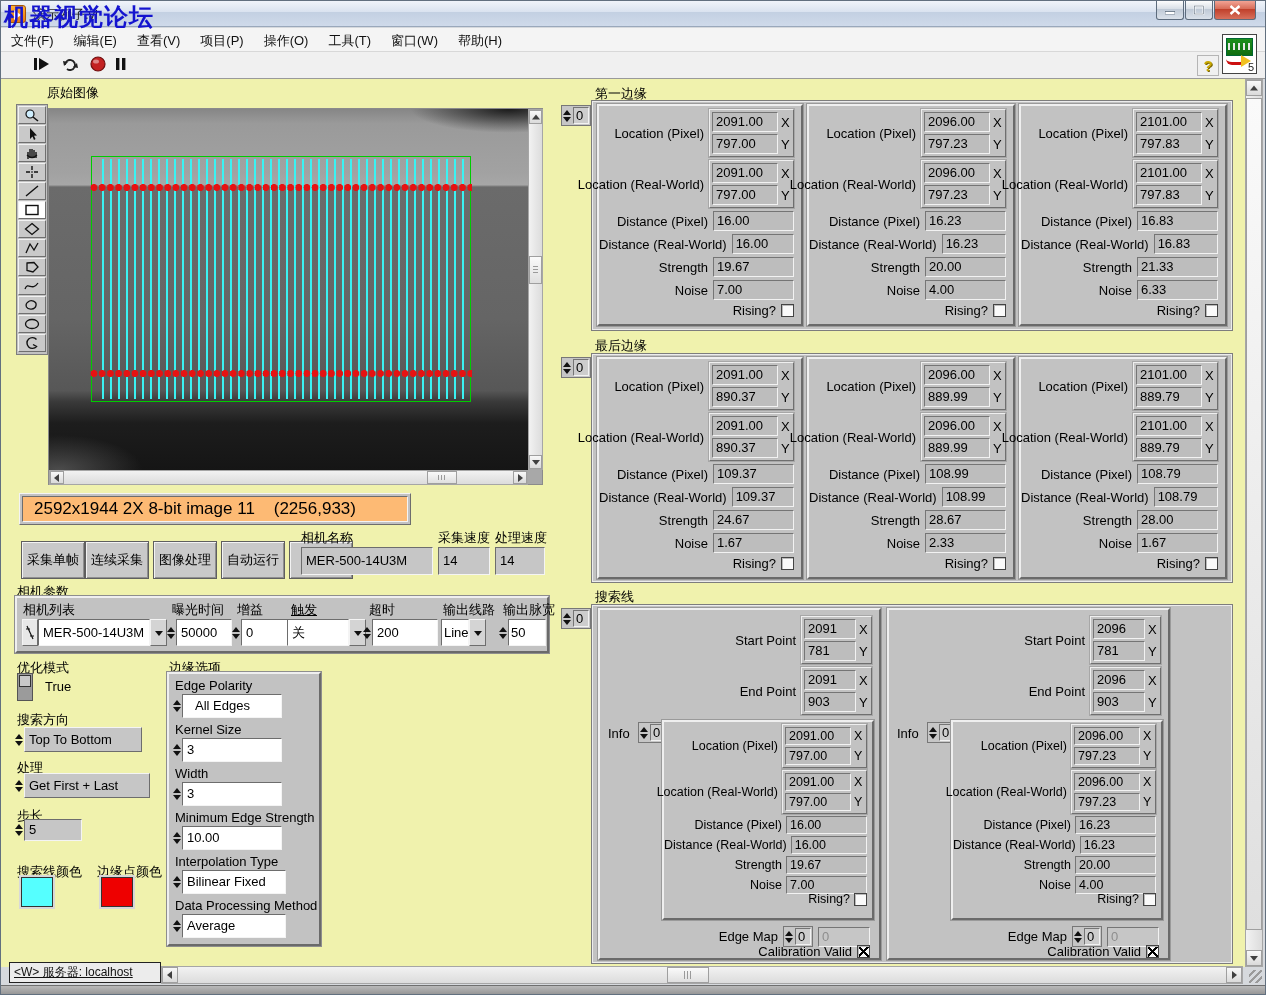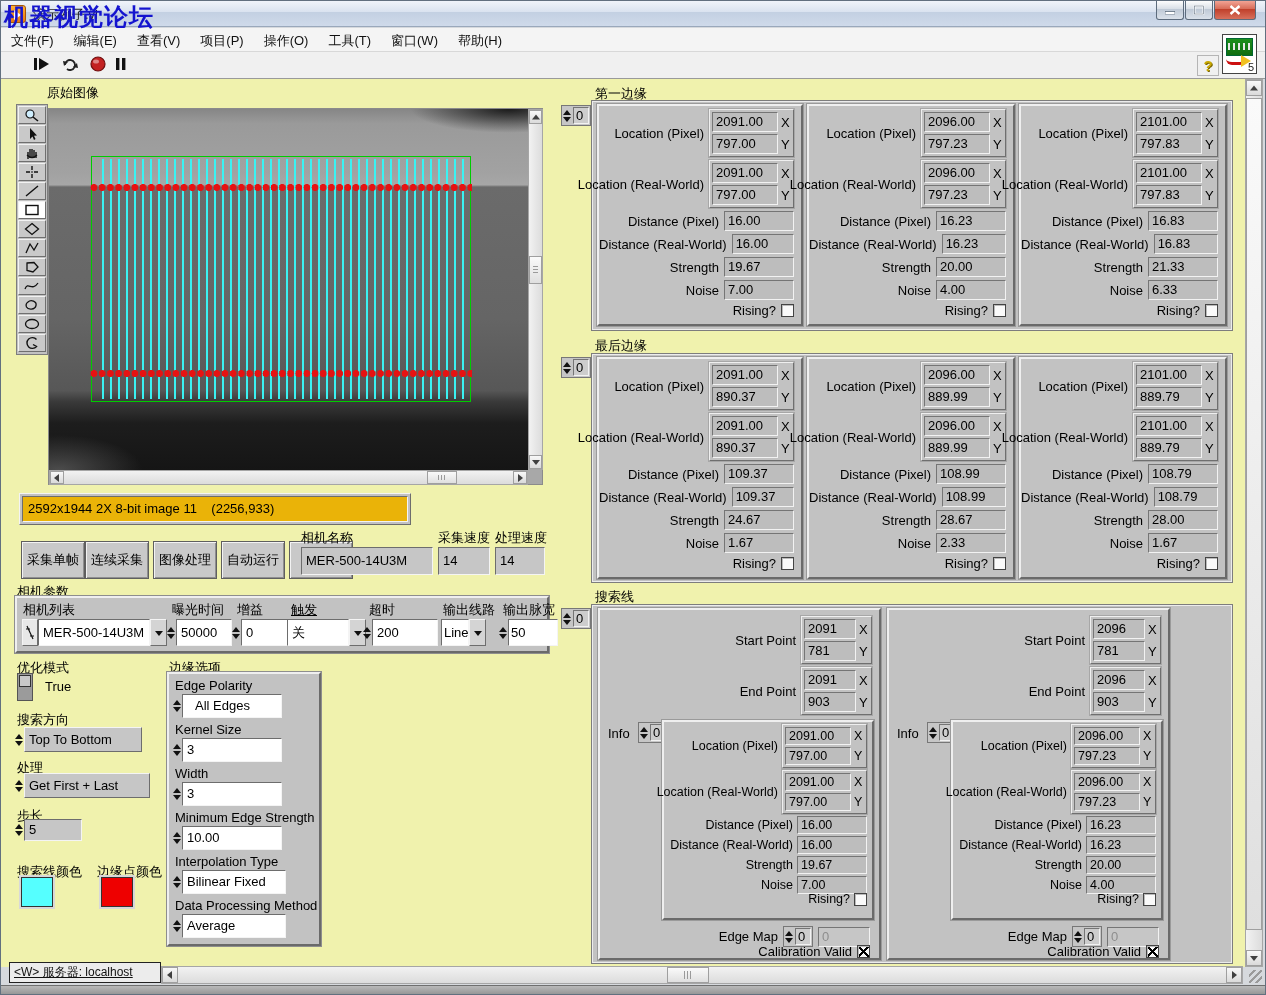--- a/index.html
+++ b/index.html
@@ -36,21 +36,21 @@
   
   #panel { position:absolute; left:0; top:78px; width:1244px; height:888px; background:#f0f2ad; overflow:hidden; }
 
   .lv-label { font-size:13px; color:#000; white-space:nowrap; }
   .abs { position:absolute; }
 
   .up   { border:1px solid; border-color:#f4f4f4 #6d6d6d #6d6d6d #f4f4f4; }
   .down { border:1px solid; border-color:#6d6d6d #f4f4f4 #f4f4f4 #6d6d6d; }
 
   .num { display:inline-block; background:#bdbdbd; border:1px solid; border-color:#757575 #f2f2f2 #f2f2f2 #757575; height:20px; line-height:18px; padding:0 3px; font-size:13px; color:#000; overflow:hidden; }
-  .w66{width:66px;} .w60{width:70px;} .w52{width:52px;}
+  .w66{width:66px;} .w60{width:81px;} .w52{width:52px;}
   .num.dis { background:#c6c6c6; color:#8e8e8e; }
 
   .chk { display:inline-block; width:13px; height:13px; background:#fafafa; border:1px solid #444; box-shadow:inset 1px 1px 0 #bbb; }
   .chk.checked { background-image:linear-gradient(45deg,transparent 42%,#000 42% 56%,transparent 56%),linear-gradient(-45deg,transparent 42%,#000 42% 56%,transparent 56%); }
 
   .spin { display:inline-flex; flex-direction:column; justify-content:center; width:9px; gap:2px; vertical-align:middle; }
   .spin i { width:0; height:0; border-left:4px solid transparent; border-right:4px solid transparent; }
   .spin i.u { border-bottom:5px solid #111; }
   .spin i.d { border-top:5px solid #111; }
 
@@ -290,21 +290,21 @@
         <div class="thumb" style="left:377px;top:0;width:30px;height:13px;">
             <span class="grip-h"></span>
           </div>
         <div class="sb-btn" style="left:463px;top:0;width:14px;height:13px;">
             <i class="tri rt"></i>
           </div>
       </div>
     </div>
 
     <div class="abs up" style="left:18px;top:414px;width:392px;height:32px;background:#c2c2c2;padding:2px;">
-      <div class="down" style="width:100%;height:100%;background:#eab308;font-size:13px;line-height:24px;padding:0 5px;white-space:pre;">2592x1944 2X 8-bit image 11    (2256,933)</div>
+      <div class="down" style="width:100%;height:100%;background:#fdba74;font-size:17px;line-height:24px;padding:0 11px;white-space:pre;">2592x1944 2X 8-bit image 11    (2256,933)</div>
     </div>
 
     <div class="lvbtn" style="left:20px;top:462px;">采集单帧</div>
     <div class="lvbtn" style="left:84px;top:462px;">连续采集</div>
     <div class="lvbtn" style="left:152px;top:462px;">图像处理</div>
     <div class="lvbtn" style="left:220px;top:462px;">自动运行</div>
     <div class="lvbtn" style="left:288px;top:462px;">退出</div>
 
     <div class="abs lv-label" style="left:300px;top:450px;">相机名称</div>
     <div class="abs gfield" style="left:300px;top:468px;width:132px;height:28px;line-height:26px;">MER-500-14U3M</div>
@@ -356,21 +356,21 @@
       <div class="abs" style="left:424px;top:21px;display:flex;">
         <span class="wfield" style="width:28px;height:27px;line-height:25px;padding:0 2px;">Line1</span>
         <span class="ddbtn" style="height:27px;"></span>
       </div>
       <div class="abs lv-label" style="left:486px;top:3px;">输出脉宽</div>
       <div class="abs" style="left:482px;top:21px;display:flex;align-items:center;">
         <span class="spin">
             <i class="u"></i>
             <i class="d"></i>
           </span>
-        <span class="wfield" style="width:50px;height:27px;line-height:25px;padding:0 2px;">50</span>
+        <span class="wfield" style="width:38px;height:27px;line-height:25px;padding:0 2px;">50</span>
       </div>
     </div>
 
     <div class="abs lv-label" style="left:16px;top:580px;">优化模式</div>
     <div class="switch" style="left:16px;top:594px;">
         <div class="knob"></div>
       </div>
     <div class="abs lv-label" style="left:44px;top:600px;">True</div>
 
     <div class="abs lv-label" style="left:16px;top:632px;">搜索方向</div>

